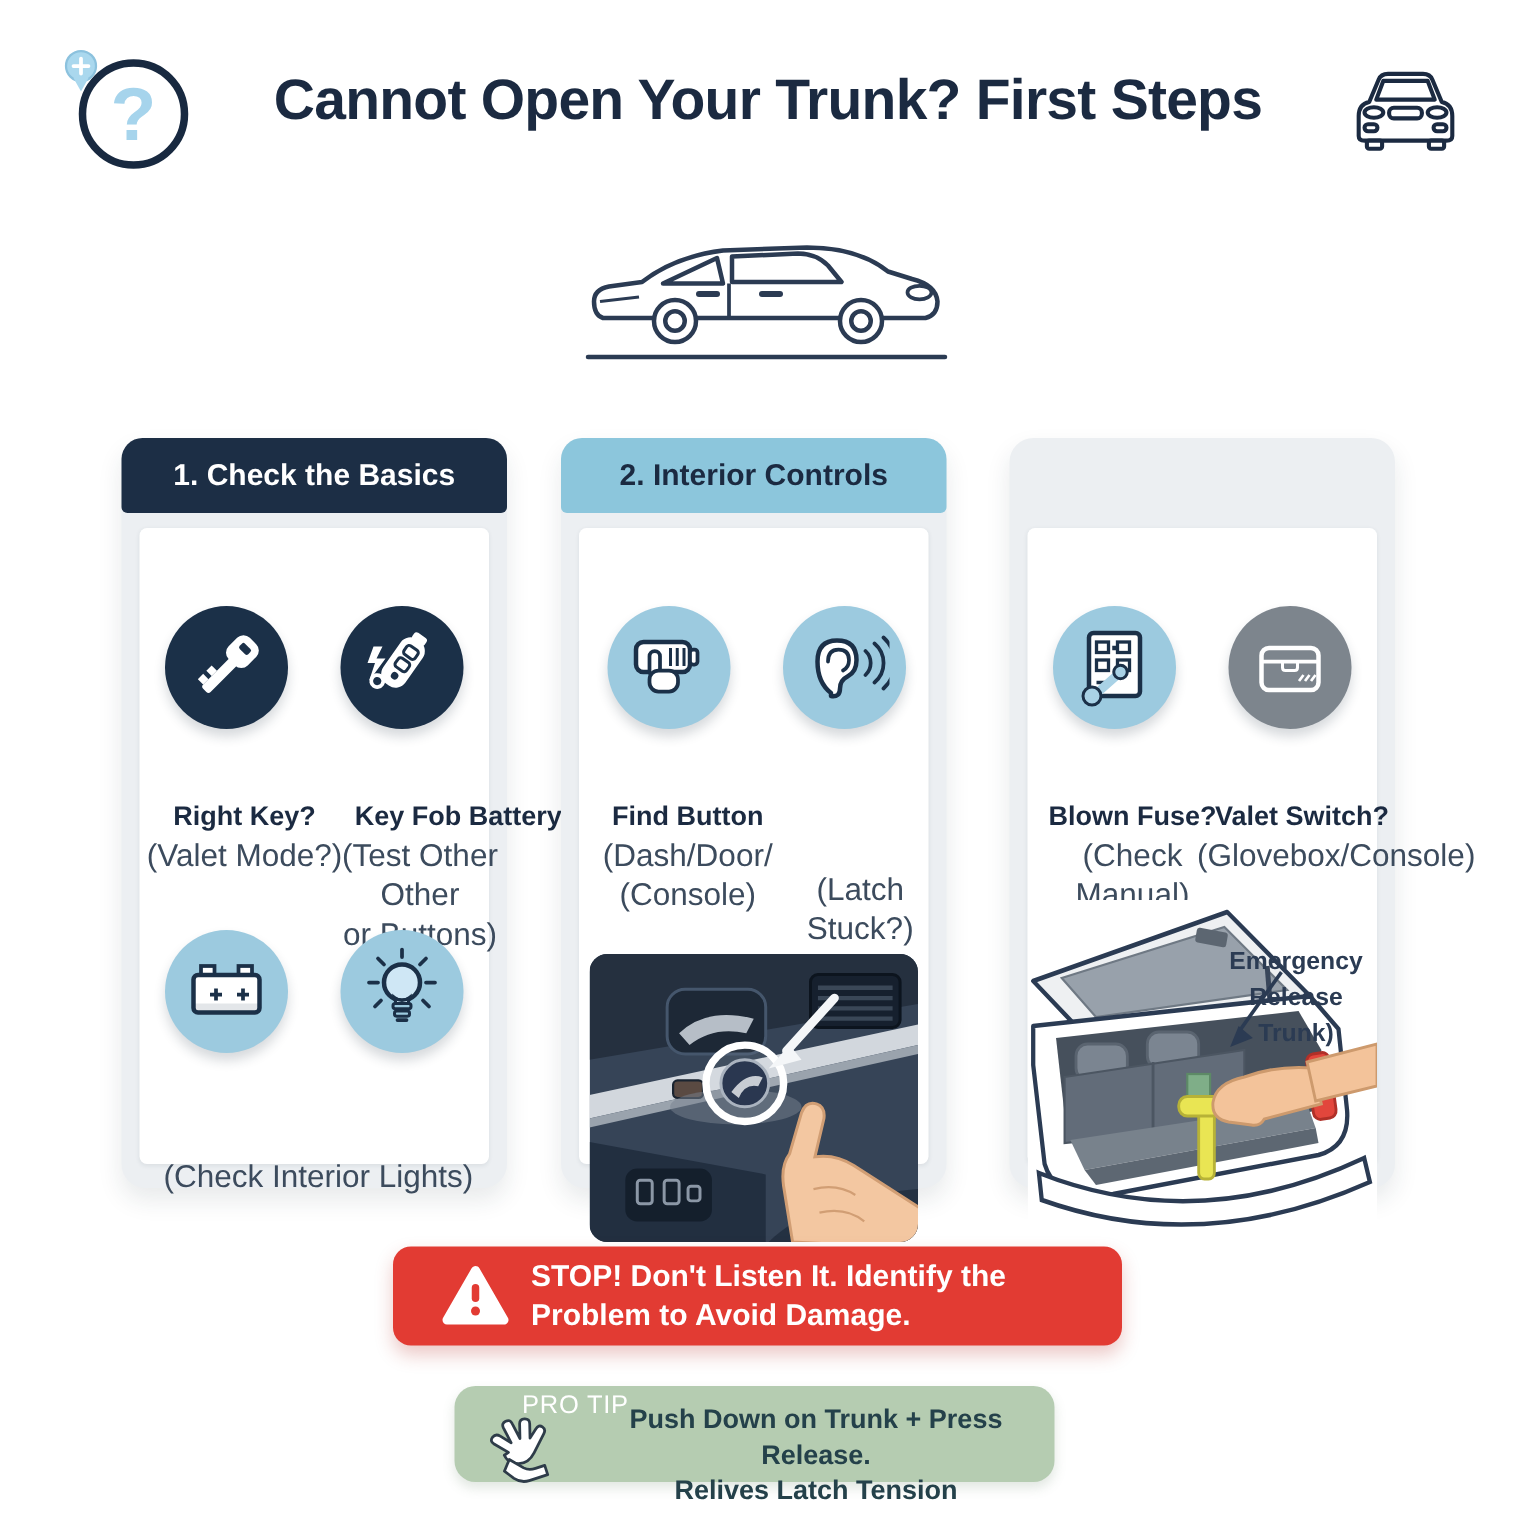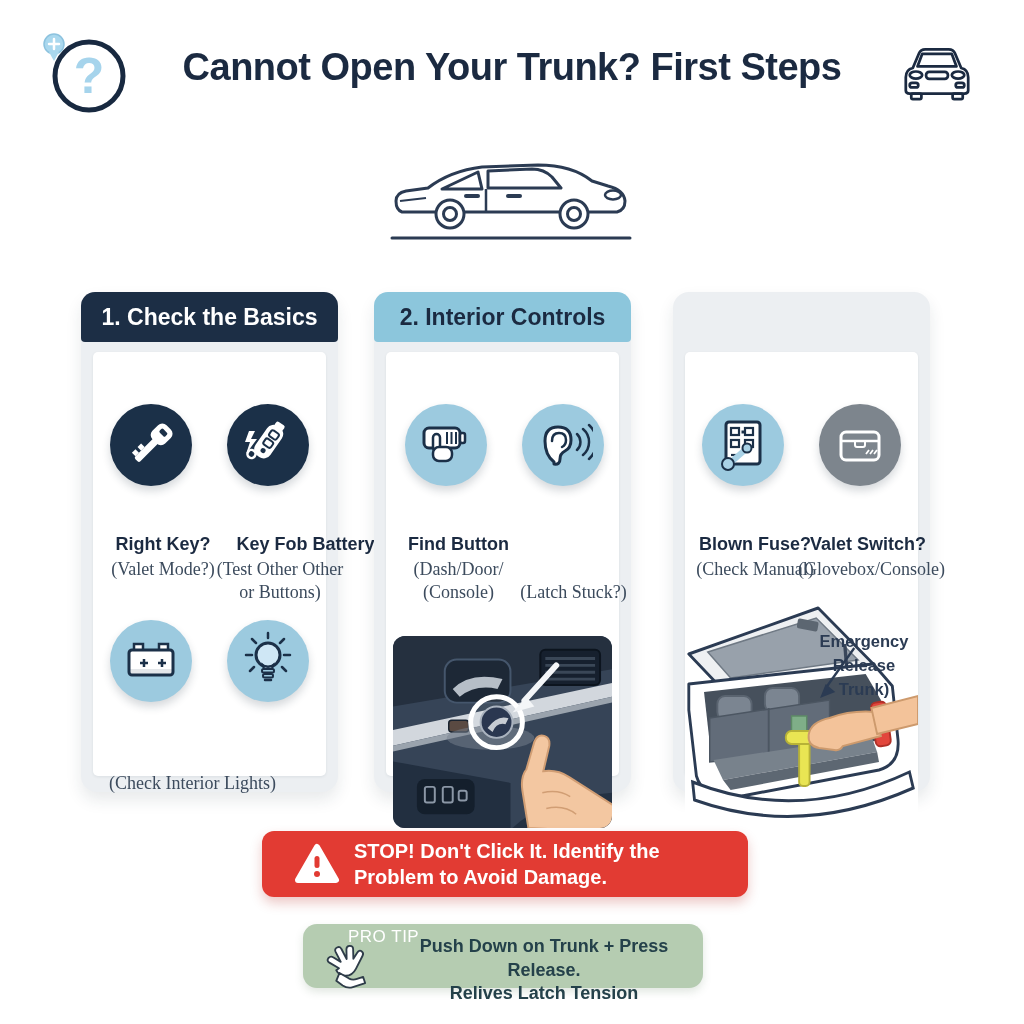--- a/index.html
+++ b/index.html
@@ -8,32 +8,32 @@
   .abs{position:absolute;}
 
   
   .page-title{left:138px;top:46px;width:748px;text-align:center;
     font-size:38px;font-weight:bold;letter-spacing:-0.5px;color:var(--navy,#1b2a41);}
 
   
   .card{width:257px;height:500px;top:292px;border-radius:16px;background:var(--card_bg,#eceff2);
         box-shadow:0 8px 16px rgba(30,45,60,.10);}
   .card-header{position:absolute;left:0;right:0;top:0;height:50px;border-radius:14px 14px 4px 4px;
-        display:flex;align-items:center;justify-content:center;font-size:23px;font-weight:bold;}
+        display:flex;align-items:center;justify-content:center;font-size:20px;font-weight:bold;}
   .card-panel{position:absolute;left:12px;right:12px;top:60px;bottom:16px;background:#ffffff;
         border-radius:5px;box-shadow:0 1px 3px rgba(30,45,60,.08);}
   .circle{position:absolute;width:82px;height:82px;border-radius:50%;
         display:flex;align-items:center;justify-content:center;box-shadow:0 5px 8px rgba(30,45,60,.18);}
   .c-dark{background:var(--circle_dark,#1b3048);}
   .c-blue{background:var(--circle_blue,#9ccadf);}
   .c-gray{background:var(--circle_gray,#7d858d);}
   .lbl{position:absolute;text-align:center;font-weight:bold;font-size:18px;line-height:1.16;
        color:var(--navy,#1b2a41);white-space:pre-line;}
-  .sub{position:absolute;text-align:center;font-size:18px;line-height:1.25;
-       color:var(--sub_text,#3c4b5d);white-space:pre-line;font-family:Liberation Serif, serif;}
+  .sub{position:absolute;text-align:center;font-size:21px;line-height:1.25;
+       color:var(--sub_text,#3c4b5d);white-space:pre-line;}
   .left-align{text-align:left;}
 
   .illus{position:absolute;border-radius:12px;overflow:hidden;}
   .illus svg{display:block;width:100%;height:100%;}
 
   .annotation{position:absolute;right:6px;top:30px;width:96px;text-align:center;
        font-size:16.5px;font-weight:bold;line-height:1.45;color:var(--annotation,#2b3b53);white-space:pre-line;}
 
   
   .warning-banner{left:262px;top:831px;width:486px;height:66px;border-radius:12px;
@@ -277,21 +277,21 @@
       </div>
     </div>
   </div>
 
   <div class="abs warning-banner">
     <svg viewBox="0 0 46 42" width="46" height="42" style="margin-left:32px;flex:none;">
       <path d="M23,4 L42,37 L4,37 Z" fill="#ffffff" stroke="#ffffff" stroke-width="6" stroke-linejoin="round"></path>
       <rect x="20.5" y="13" width="5" height="12" rx="2.5" fill="#e23b33"></rect>
       <circle cx="23" cy="31" r="3" fill="#e23b33"></circle>
     </svg>
-    <div class="warning-text">STOP! Don't Click It. Identify the
+    <div class="warning-text">STOP! Don't Listen It. Identify the
 Problem to Avoid Damage.</div>
   </div>
 
   <div class="abs tip-banner">
     <div class="tip-badge">PRO TIP</div>
     <svg viewBox="0 0 60 52" width="58" height="48" style="position:absolute;left:14px;top:18px;">
       <g transform="rotate(-18 30 26)" fill="#ffffff" stroke="#2e3c49" stroke-width="2" stroke-linejoin="round">
         <path d="M22,26 l-8,-9 q-2.5,-3 0.5,-5 q3,-2 5.5,1 l6,7 l-2,-12 q-0.5,-3.5 3,-4 q3.5,-0.5 4,3 l2,12 l3,-10 q1,-3.5 4.5,-2.5 q3.5,1 2.5,4.5 l-3,10 l6,-5 q3,-2.5 5,0 q2,2.5 -0.5,5 l-11,11 q-6,6 -13,4 q-7,-2 -8,-9 z"></path>
         <path d="M21,31 l8,9 q3,3 8,3 l7,0 l0,7 l-14,0 q-6,0 -10,-5 l-5,-7 z"></path>
       </g>

